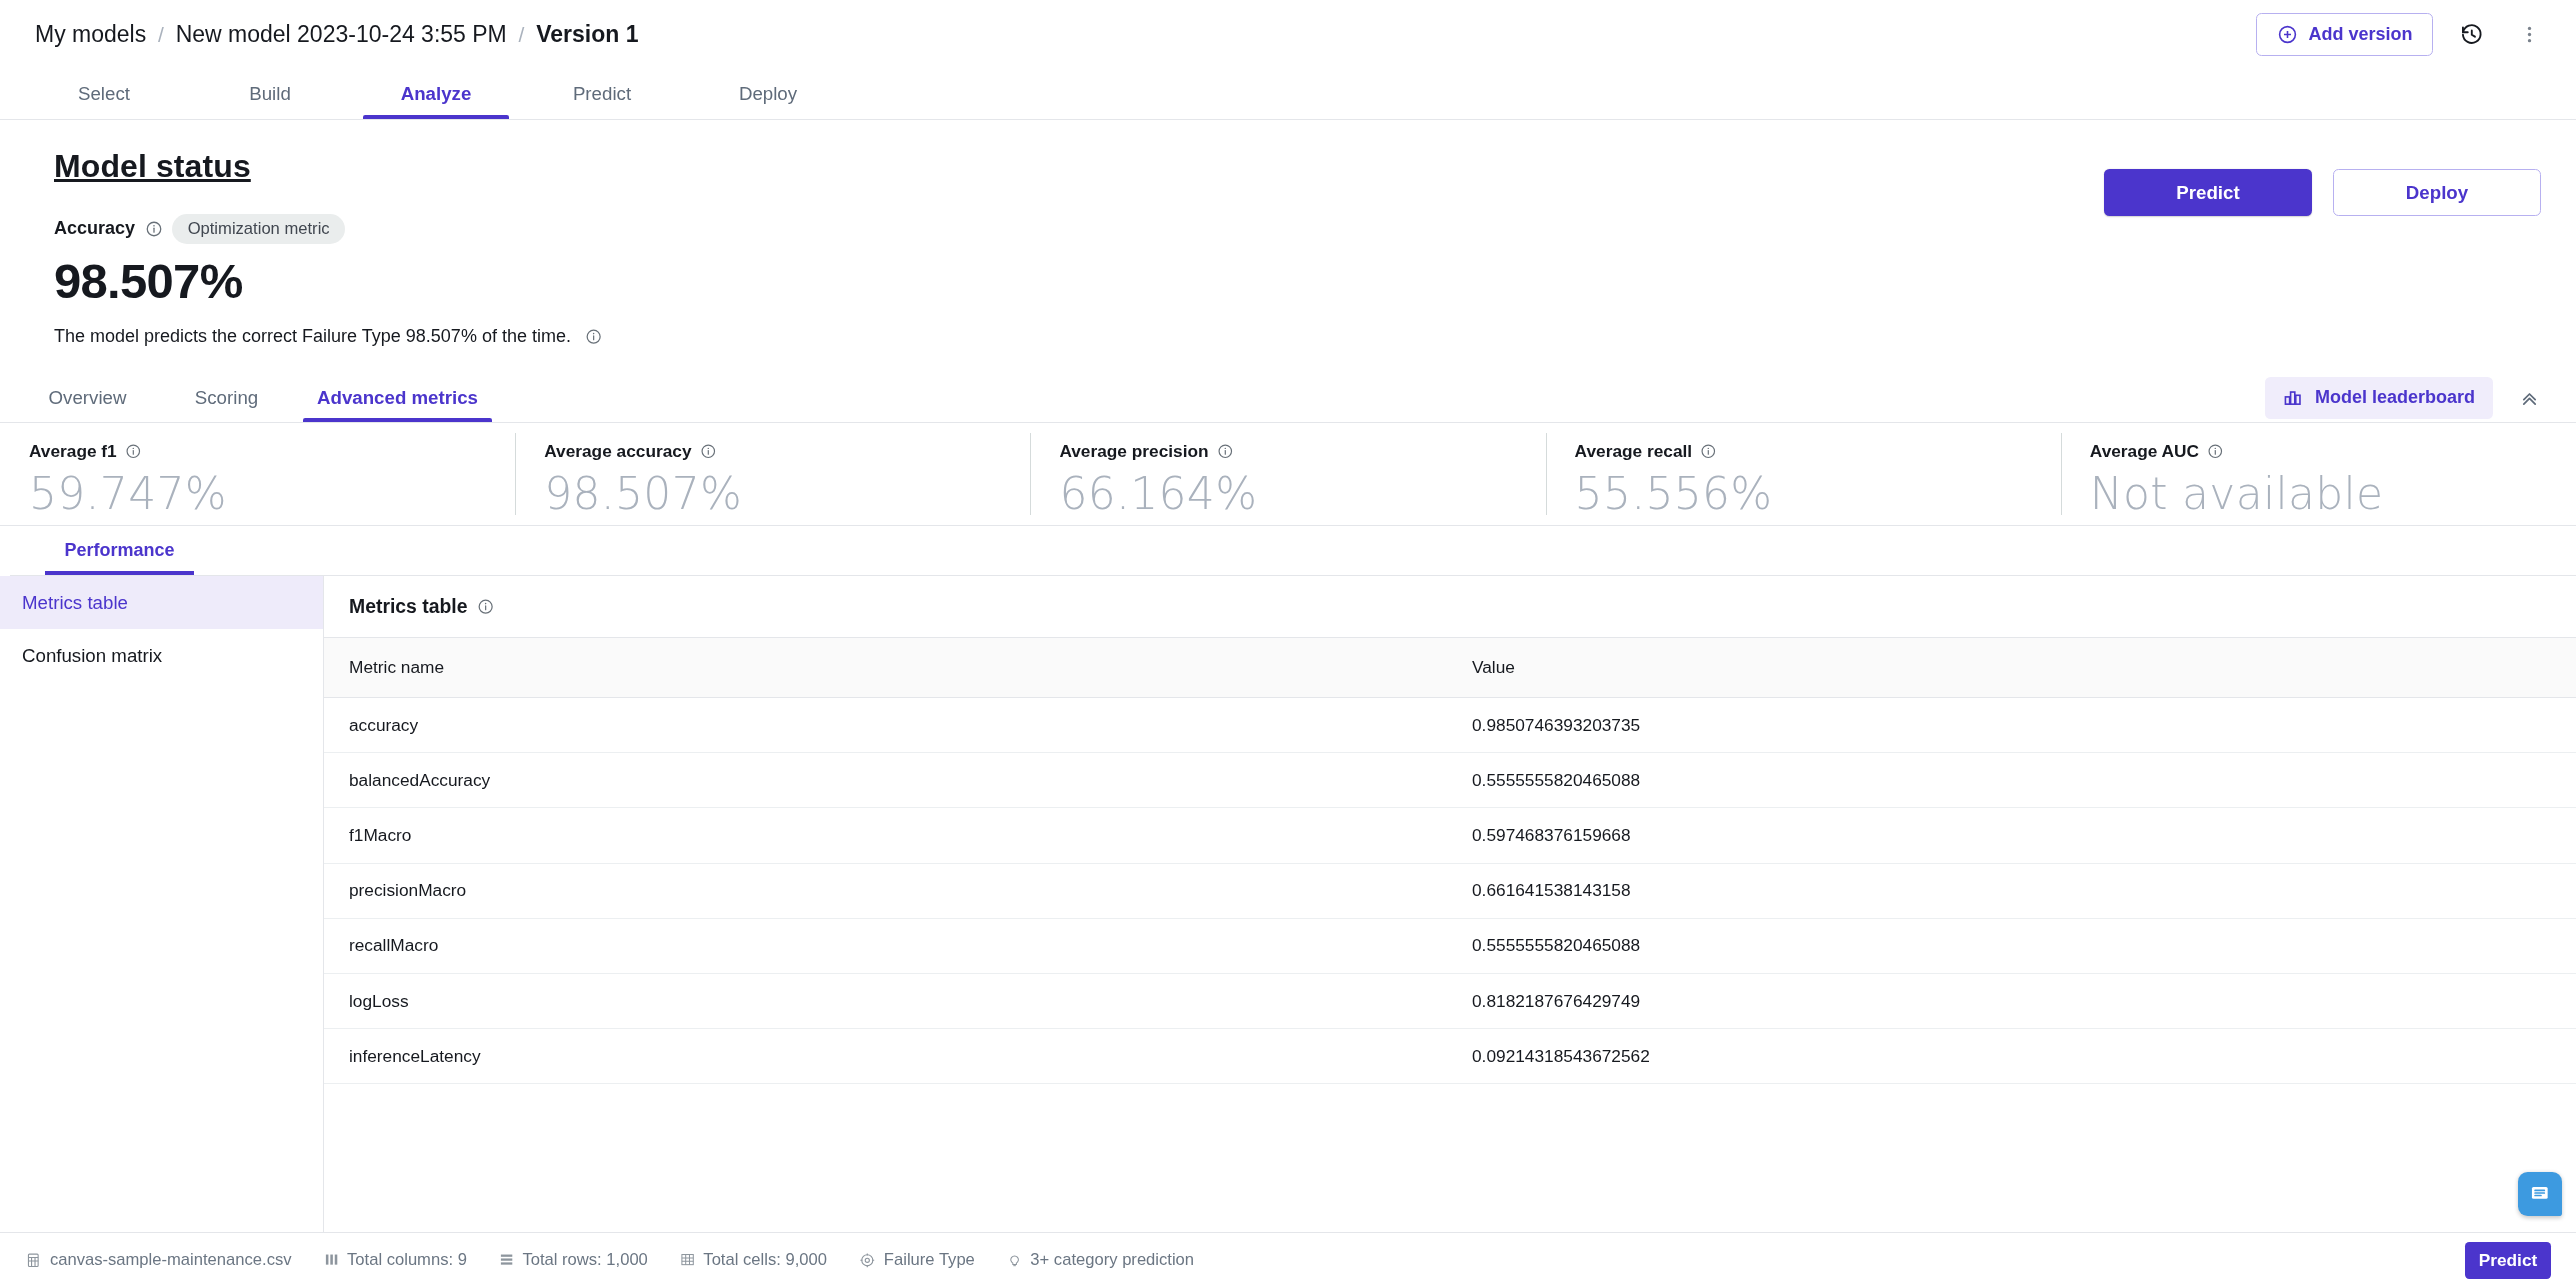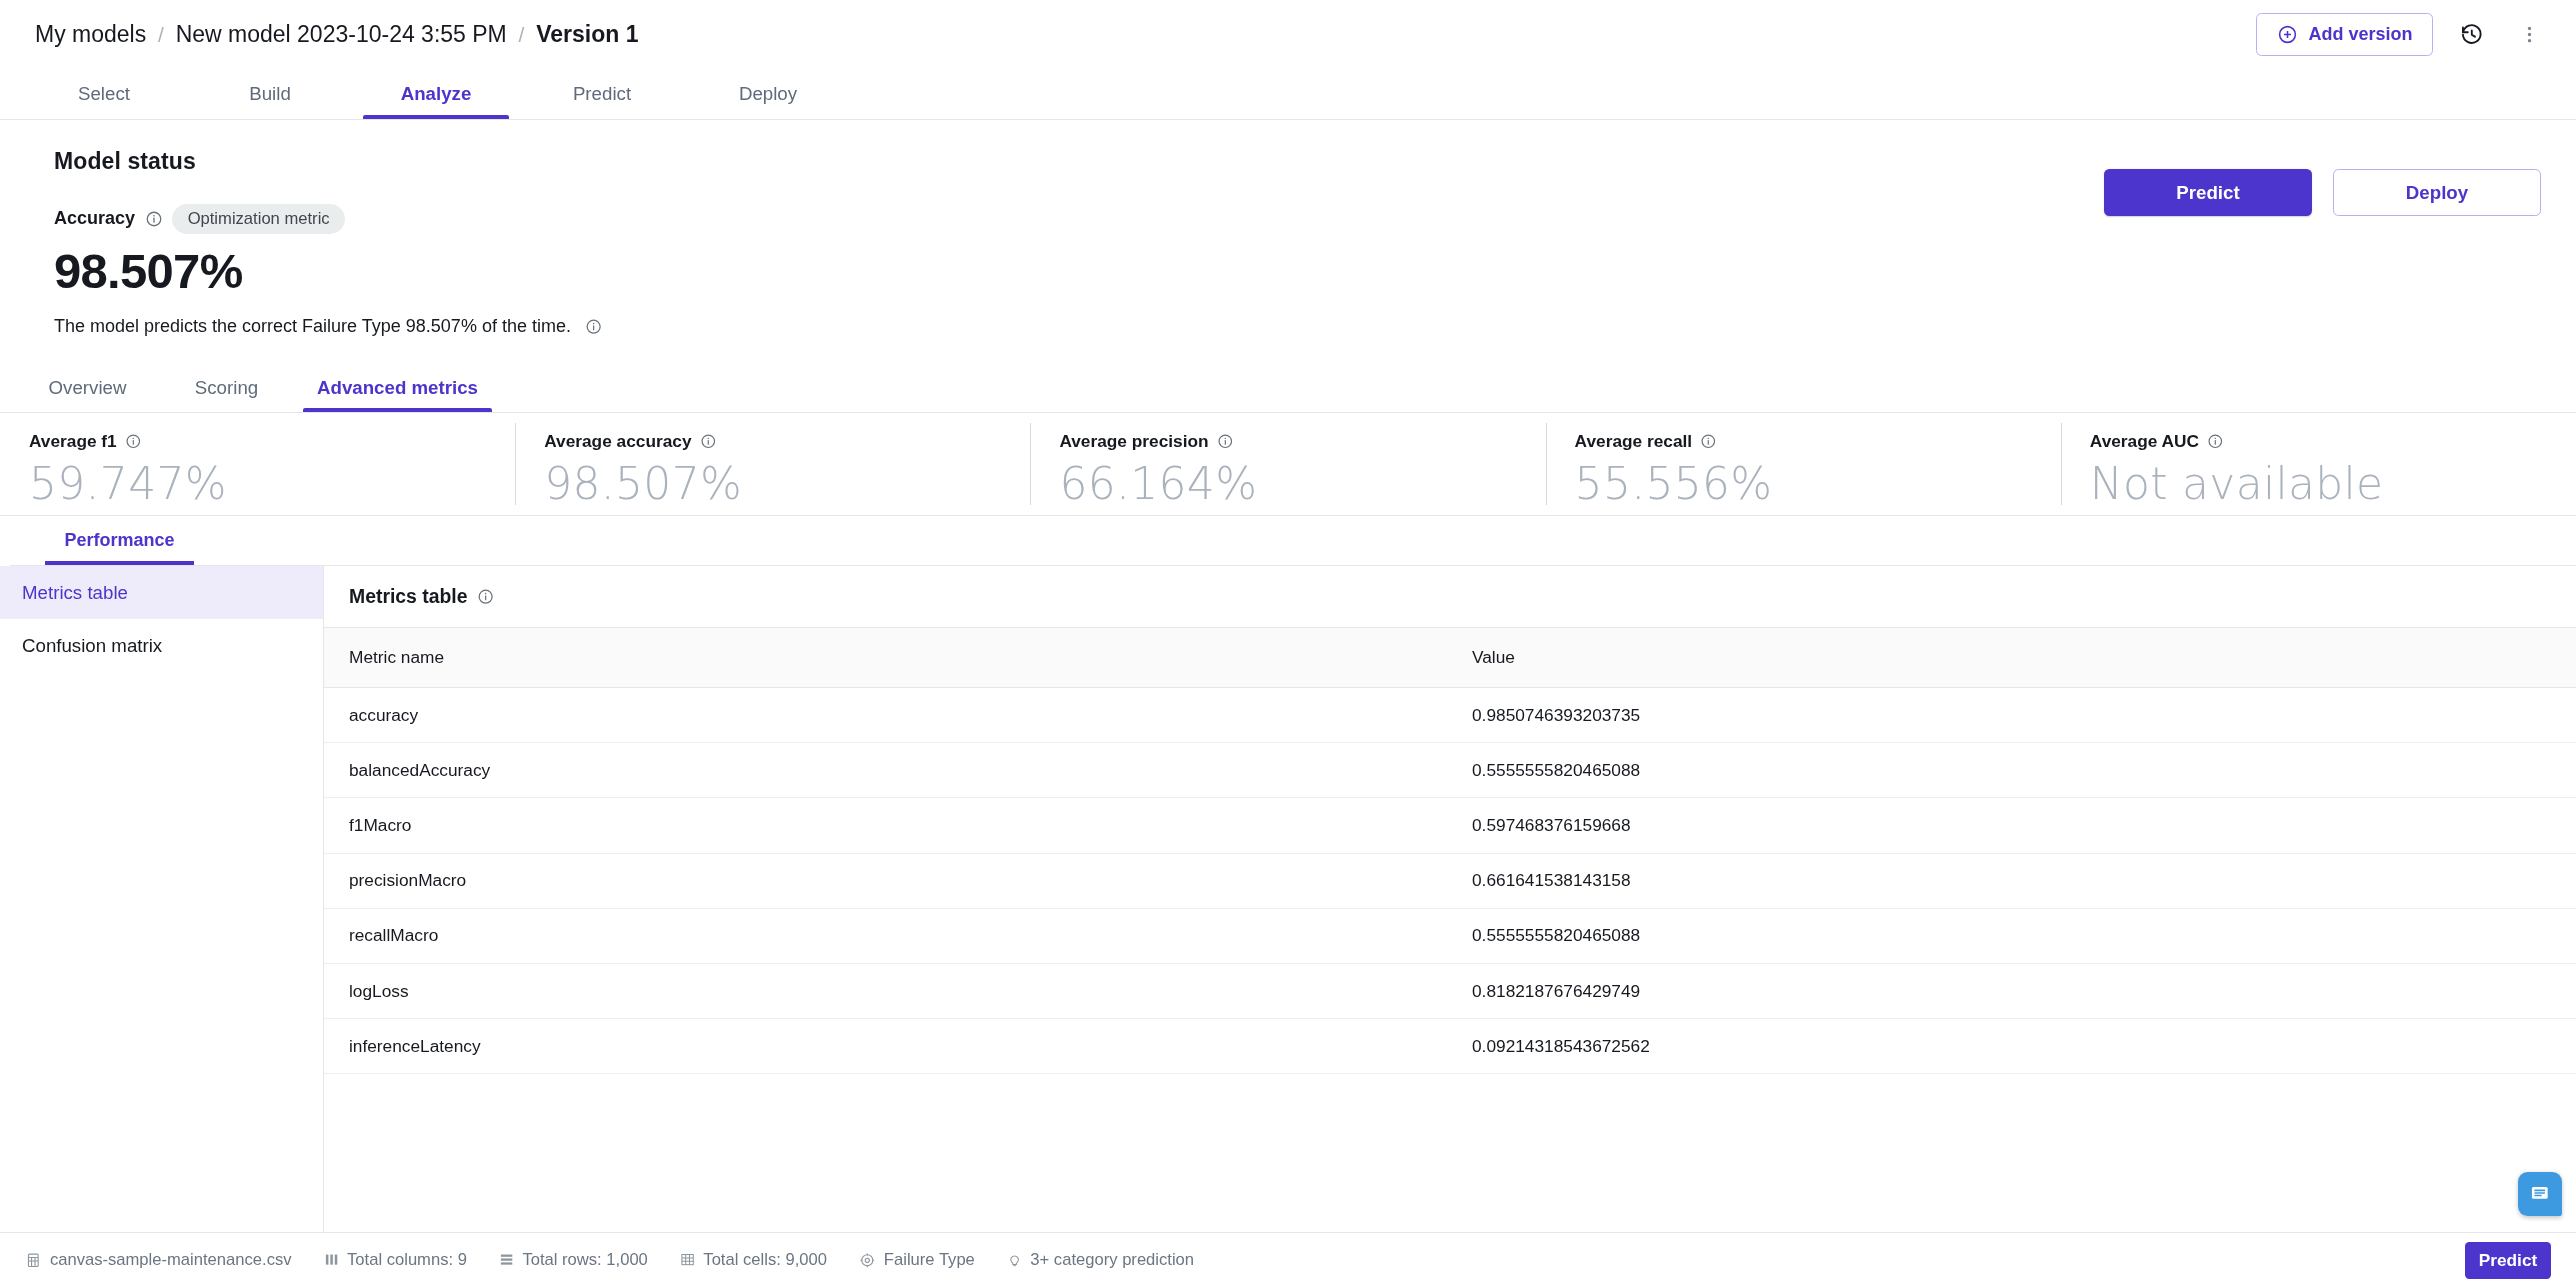--- a/index.html
+++ b/index.html
@@ -51,21 +51,21 @@
     font-size: 18.7px; color: #5f6b7a; cursor: pointer; position: relative;
   }
   .mtab.active { color: #4b35cc; font-weight: 700; }
   .mtab.active::after {
     content: ""; position: absolute; left: 9.7px; right: 9.7px; bottom: 0;
     height: 4.2px; background: #4b35cc; border-radius: 2.1px 2.1px 0 0;
   }
 
   
   .status-section { padding: 28px 35px 0 54px; position: relative; }
-  .status-title { font-size: 23px; font-weight: 700; color: #16191f; letter-spacing: 0.1px; }
+  .status-title { font-size: 32px; font-weight: 700; color: #16191f; letter-spacing: 0.1px; text-decoration: underline; }
   .accuracy-row { display: flex; align-items: center; gap: 9.7px; margin-top: 29px; }
   .accuracy-label { font-size: 18px; font-weight: 700; color: #16191f; }
   .badge-opt {
     background: #eaeded; color: #414750;
     border-radius: 19.4px; padding: 4.9px 15.2px; font-size: 16.6px;
   }
   .big-number { font-size: 49px; font-weight: 700; margin-top: 9.7px; letter-spacing: -0.7px; color: #16191f; }
   .status-desc { font-size: 18px; color: #16191f; margin-top: 16.6px; display: flex; align-items: center; gap: 14px; }
 
   .status-actions { position: absolute; right: 35px; top: 49px; display: flex; gap: 21px; }
@@ -264,20 +264,38 @@
     <div class="status-actions">
       <button class="btn-primary">Predict</button>
       <button class="btn-outline">Deploy</button>
     </div>
   </div>
 
   <div class="subtabs">
     <div class="stab">Overview</div>
     <div class="stab">Scoring</div>
     <div class="stab active">Advanced metrics</div>
+    <div class="subtabs-right">
+      <button class="btn-leaderboard">
+        <span>
+          <svg width="19.4" height="19.4" viewBox="0 0 24 24" fill="none" stroke="#4b35cc" stroke-width="2">
+            <rect x="3" y="11" width="5.2" height="9"></rect>
+              <rect x="9.4" y="5" width="5.2" height="15"></rect>
+              <rect x="15.8" y="9" width="5.2" height="11"></rect>
+          </svg>
+        </span>
+        <span>Model leaderboard</span>
+      </button>
+      <div class="icon-btn">
+        <svg width="21" height="21" viewBox="0 0 24 24" fill="none" stroke="#5f6b7a" stroke-width="2" stroke-linecap="round" stroke-linejoin="round">
+          <path d="M5.5 14.5L12 8l6.5 6.5"></path>
+            <path d="M5.5 19.5L12 13l6.5 6.5"></path>
+        </svg>
+      </div>
+    </div>
   </div>
 
   <div class="metrics-row">
     <div class="metric-card">
       <div class="metric-label">
         <span>Average f1</span>
         <span>
           <svg width="16.6" height="16.6" viewBox="0 0 24 24" fill="none" stroke="#687078" stroke-width="1.7">
             <circle cx="12" cy="12" r="9"></circle>
               <path d="M12 11v5.2" stroke-linecap="round"></path>

